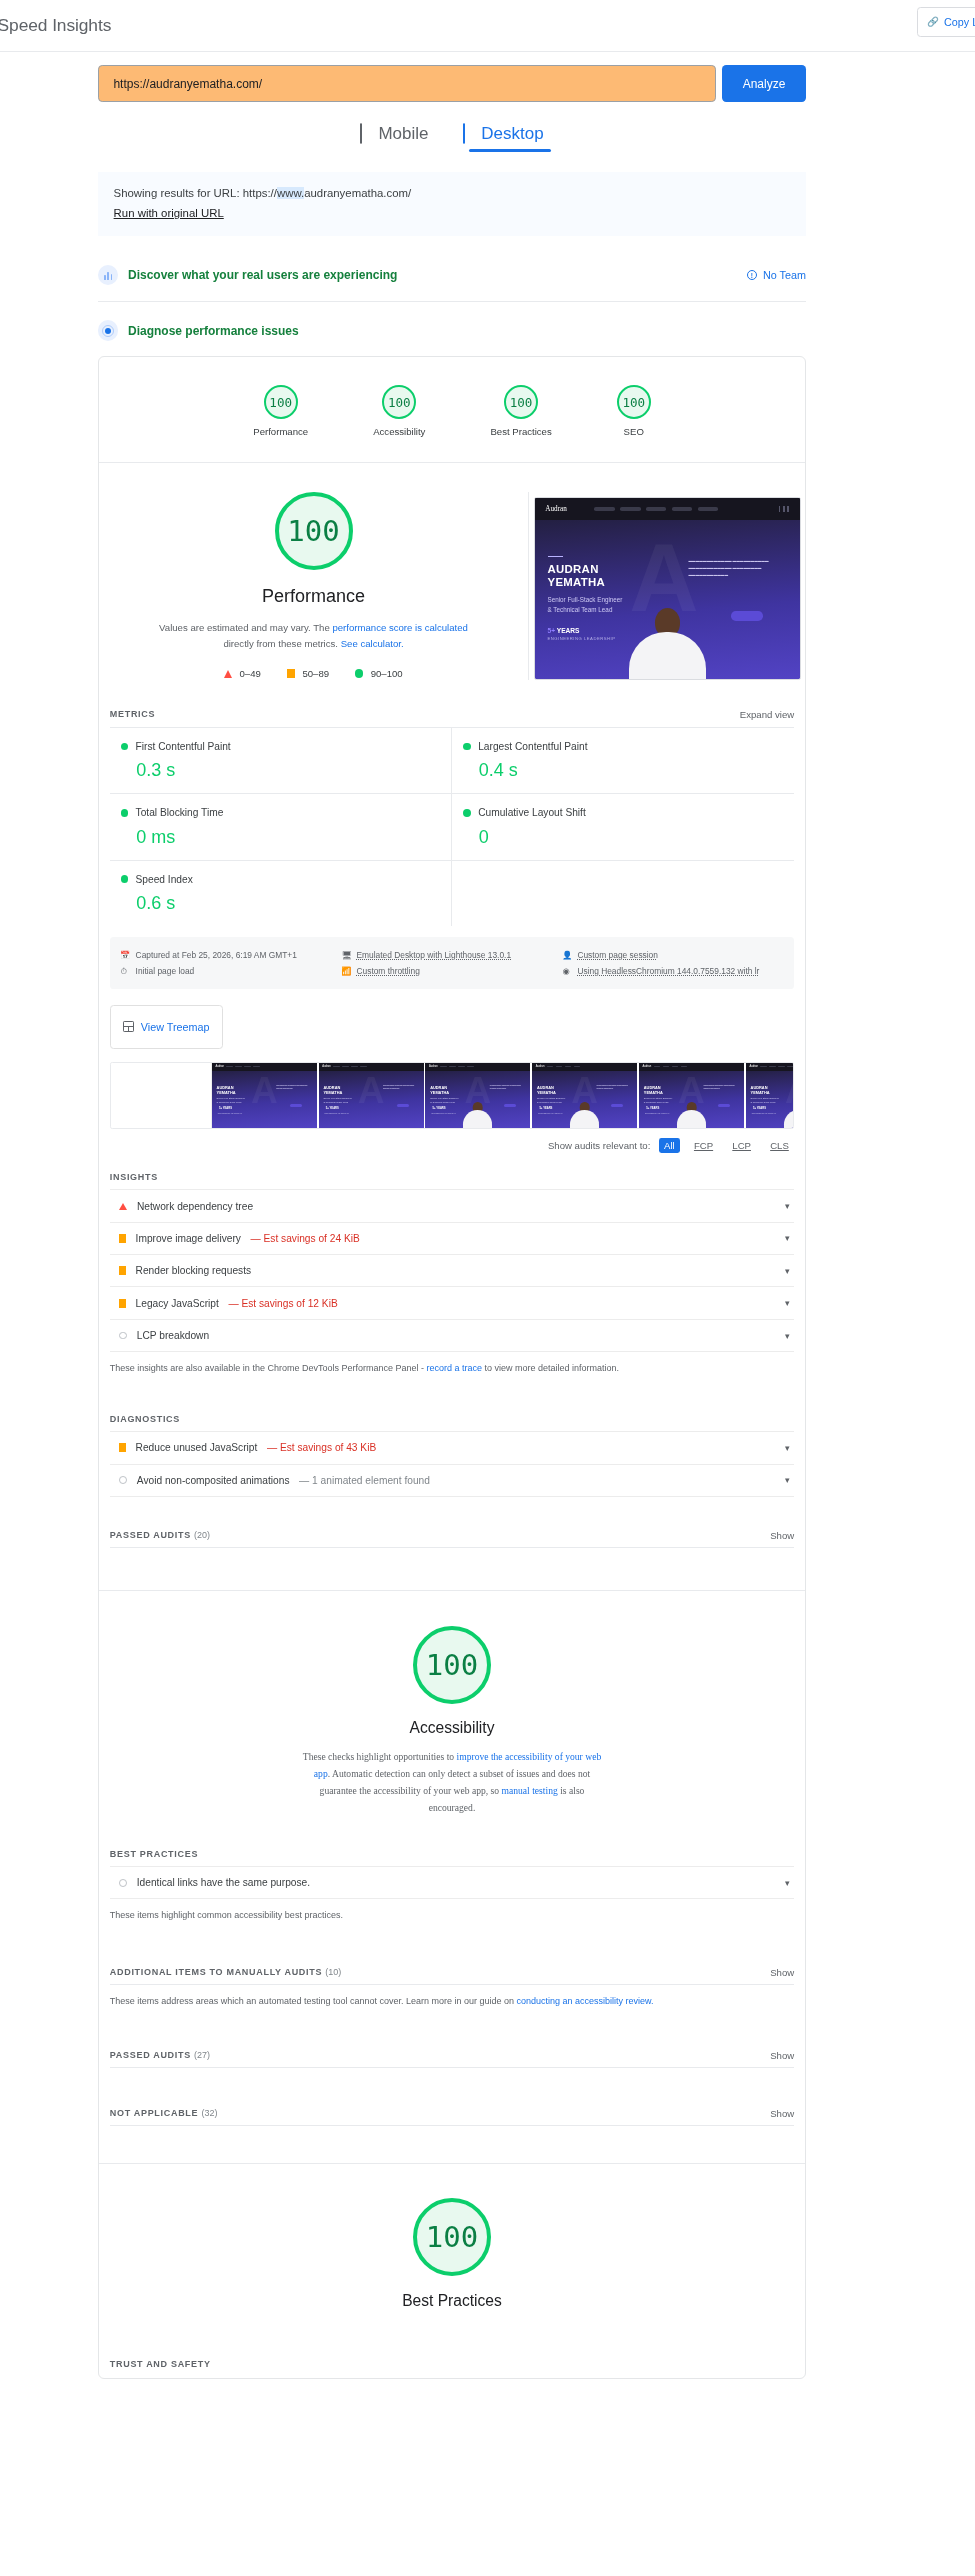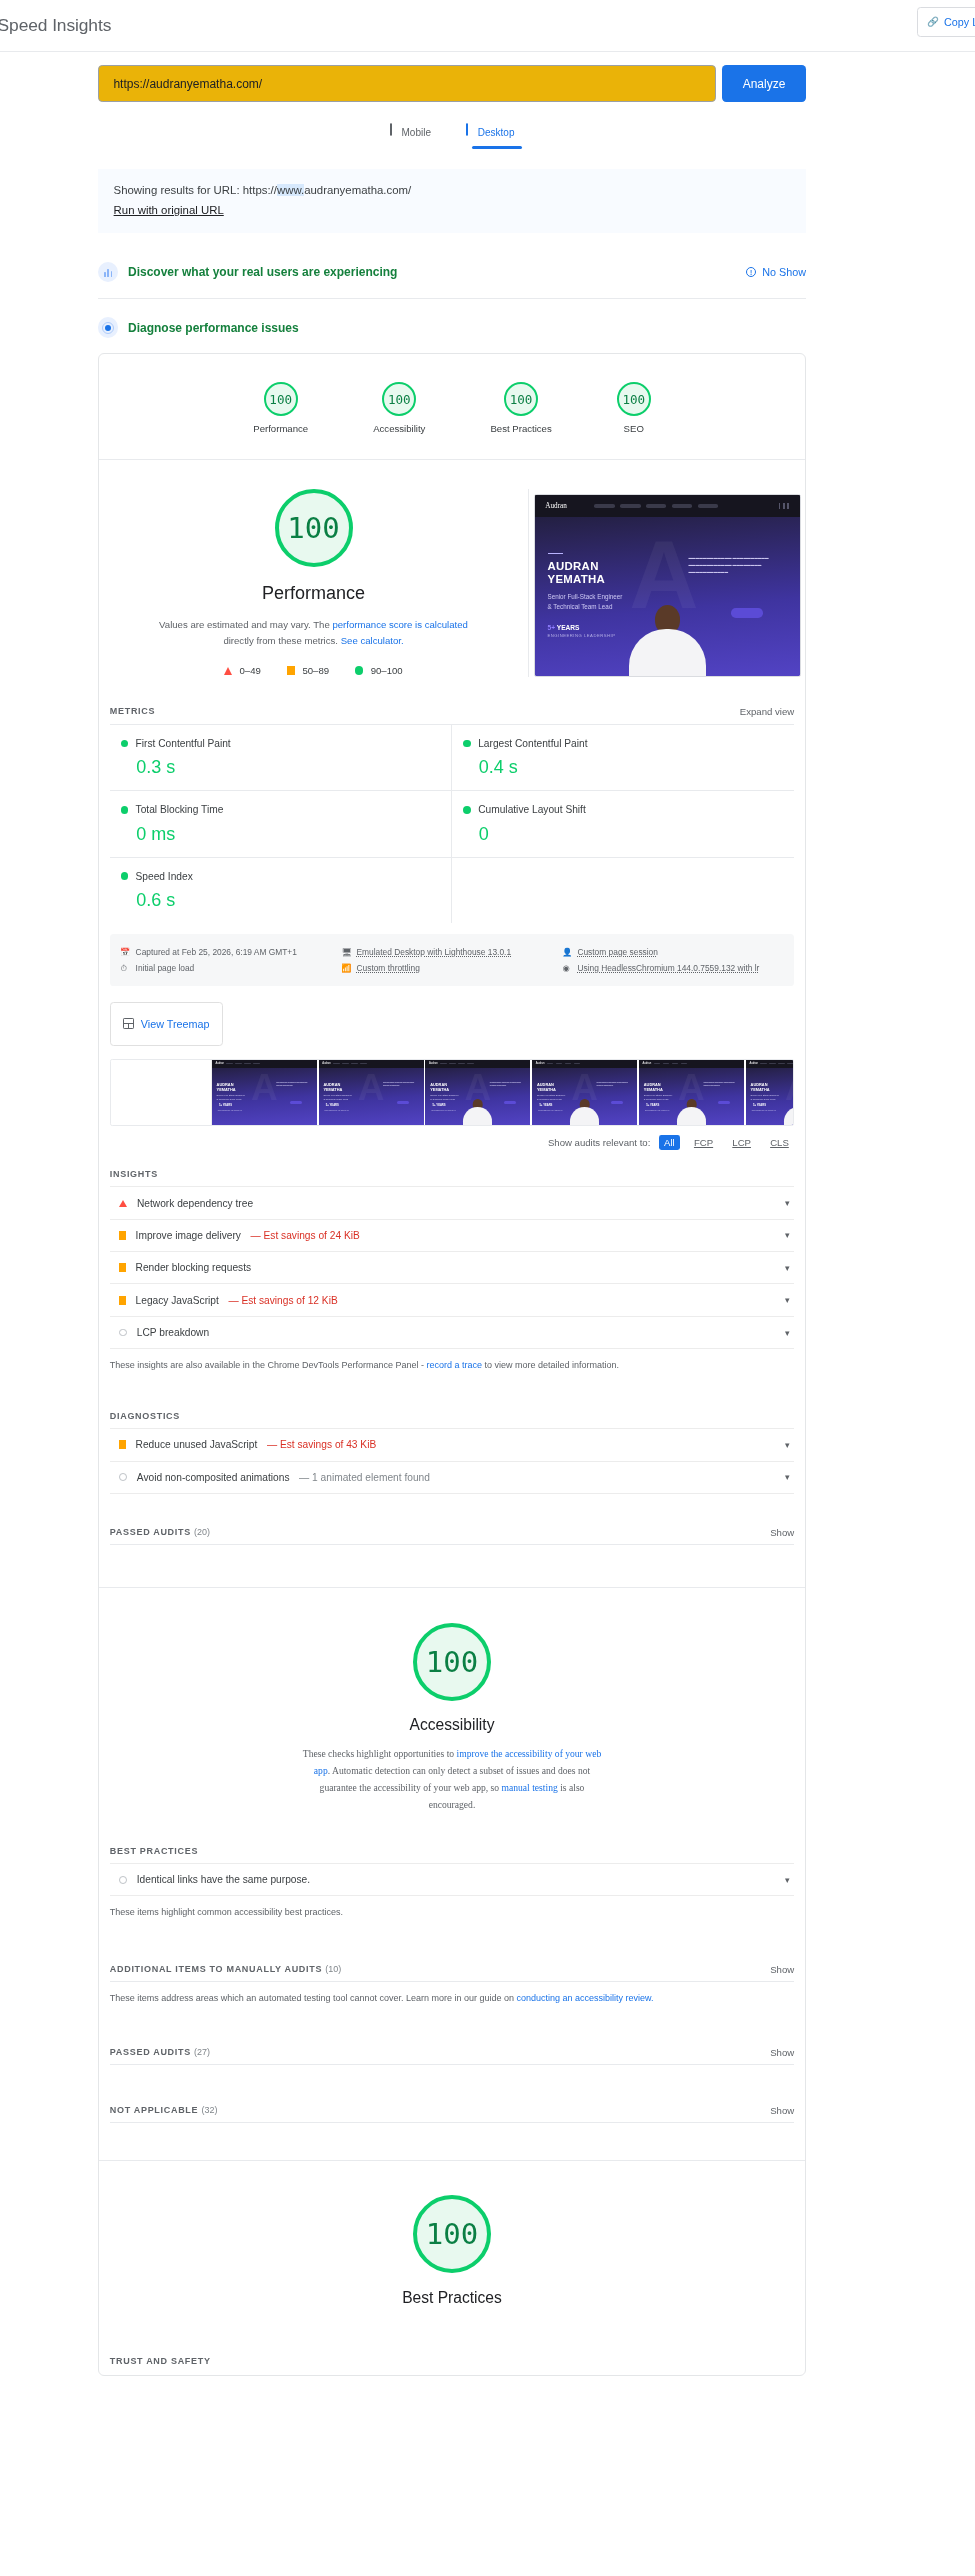--- a/index.html
+++ b/index.html
@@ -45,32 +45,32 @@
   .col {
     width:708px;
     margin:0 auto 0 98px;
   }
 
   
   .urlrow { display:flex; align-items:stretch; gap:6px; height:37px; margin-bottom:18px;}
   .urlbox {
     flex:1; border:0.6px solid #9aa0a6; border-radius:4.2px;
     display:flex; align-items:center; padding:0 14.4px;
-    font-size:12px; color:#202124; background:#eab308;
+    font-size:12px; color:#202124; background:#fdba74;
   }
   .analyze-btn {
     width:84px; background:#1a73e8; color:#fff; border:none; border-radius:4.2px;
     font-size:12px; font-family:inherit; cursor:pointer;
   }
 
   
   .tabs { display:flex; justify-content:center; gap:20.4px; margin-bottom:20.4px; }
   .tab {
-    display:flex; align-items:center; 
-    font-size:10px; color:#5f6368; padding:3.6px 7.2px 8.4px;
+    display:flex; gap:6px;
+    font-size:17px; color:#5f6368; padding:3.6px 7.2px 8.4px;
     position:relative;
   }
   .tab.active { color:#1a73e8; }
   .tab.active:after {
     content:""; position:absolute; left:13px; right:0; bottom:0;
     height:3px; border-radius:1.8px; background:#1a73e8;
   }
   .dev-ico { width:12px; height:17px; position:relative; display:inline-block; }
   .ico-mobile {
     width:10.2px; height:17px; border:1.5px solid #5f6368; border-radius:2.4px;
@@ -362,21 +362,21 @@
     <span class="badge-ico">
       <span class="bars">
             <i style="height:4.2px"></i>
             <i style="height:7.8px"></i>
             <i style="height:5.4px"></i>
           </span>
     </span>
     <span class="sec-title">Discover what your real users are experiencing</span>
     <span class="right">
       <span class="info-o">!</span>
-      <span>No Show</span>
+      <span>No Team</span>
     </span>
   </div>
   <div class="divider"></div>
 
   <div class="sec-row" style="padding-top:19px">
     <span class="badge-ico">
       <span class="ring-blue">
             <span class="dot-blue"></span>
           </span>
     </span>

